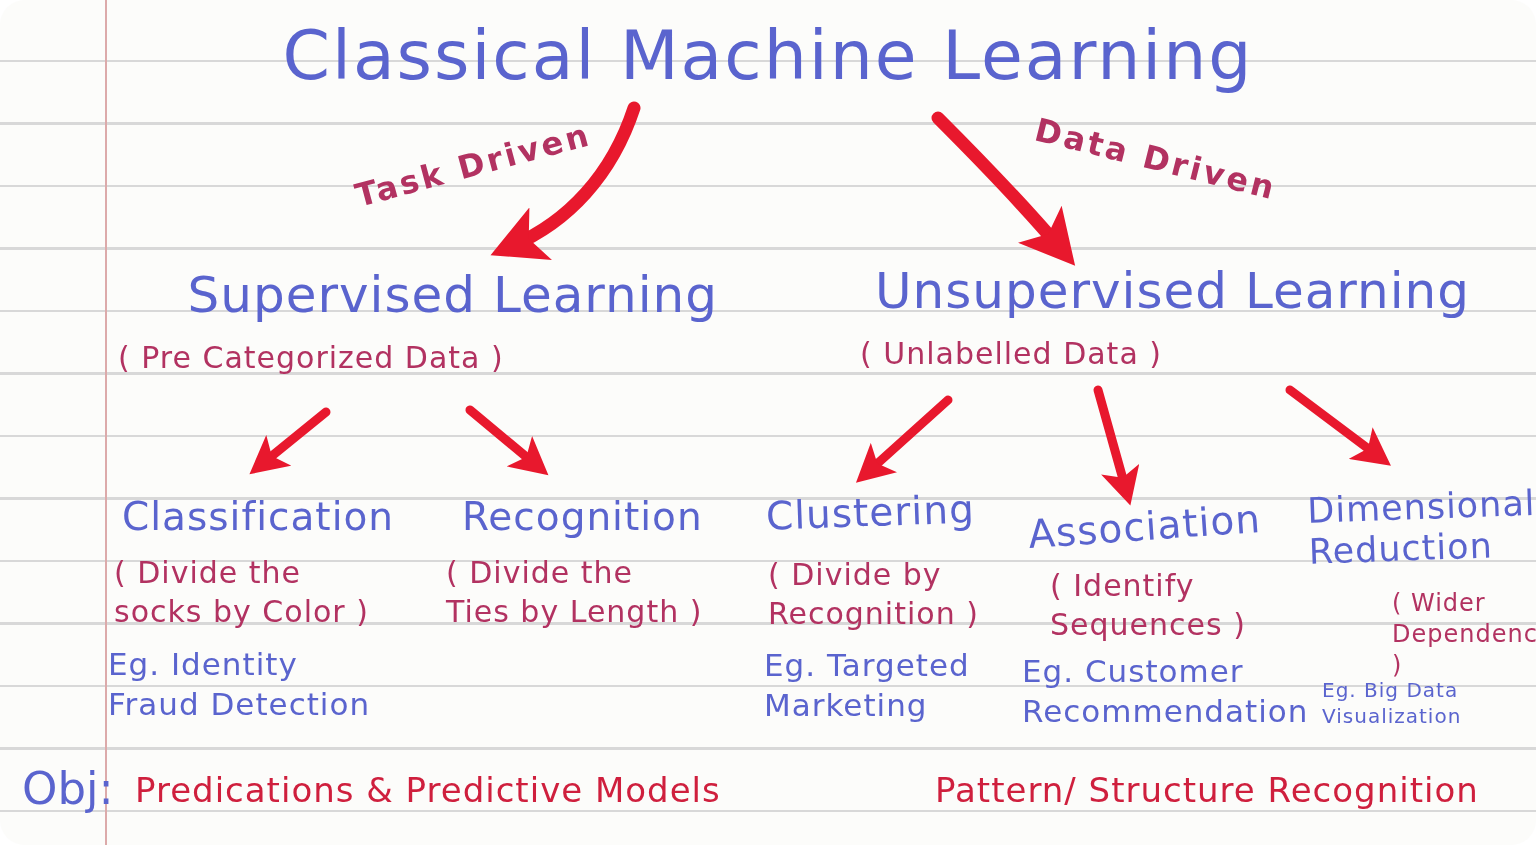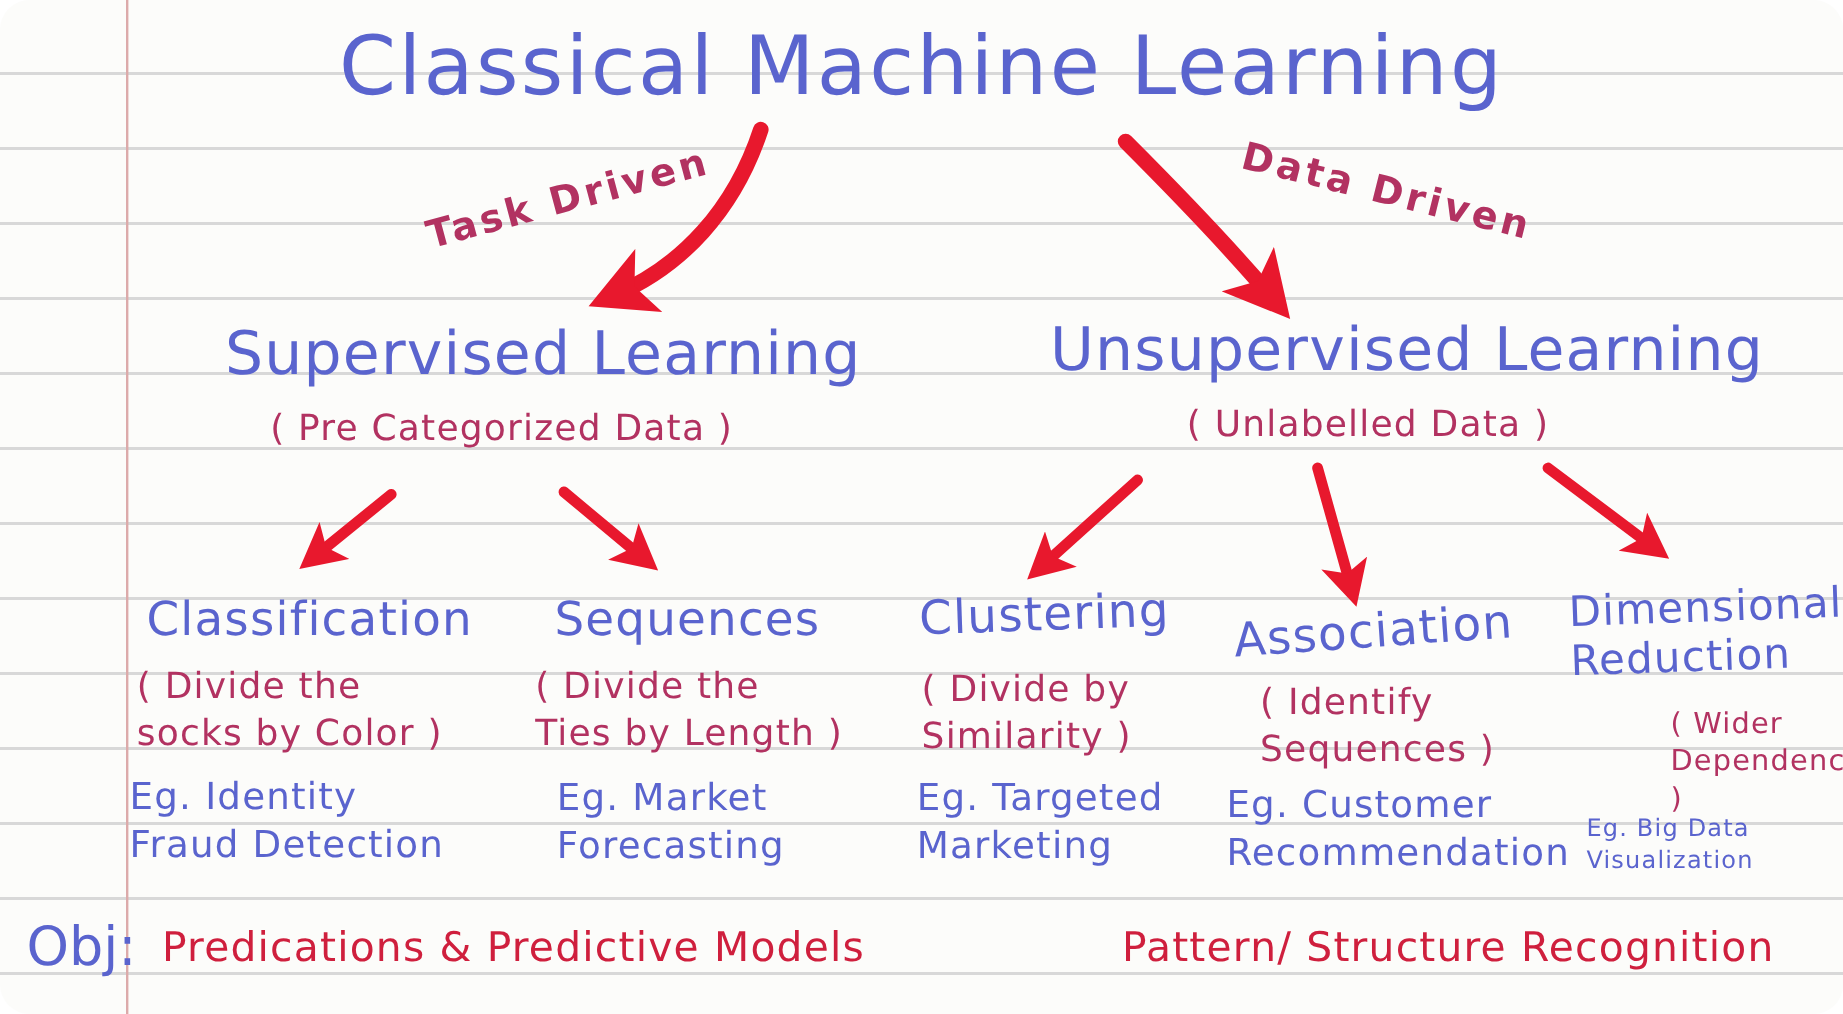--- a/index.html
+++ b/index.html
@@ -31,21 +31,21 @@
   .blue{color:var(--ink-blue);}
   .crimson{color:var(--ink-crimson);}
   .red{color:var(--ink-red);}
 
   .main-title{top:16px;left:0;width:1536px;text-align:center;font-size:68px;letter-spacing:2px;}
   .edge-label{font-size:32px;letter-spacing:3px;font-weight:bold;}
   .edge-left{left:352px;top:146px;transform:rotate(-15deg);}
   .edge-right{left:1032px;top:140px;transform:rotate(14deg);}
 
   .branch-title{font-size:50px;letter-spacing:1px;text-align:right;}
-  .branch-sub{font-size:30px;letter-spacing:1px;text-align:center;}
+  .branch-sub{font-size:30px;letter-spacing:1px;}
   .sup-title{left:118px;top:266px;width:600px;}
   .sup-sub{left:118px;top:340px;width:600px;}
   .unsup-title{left:858px;top:262px;width:612px;}
   .unsup-sub{left:860px;top:336px;width:560px;}
 
   .node-title{font-size:39px;letter-spacing:1px;line-height:1.18;}
   .hint{font-size:30px;line-height:1.3;letter-spacing:1px;}
   .example{font-size:31px;line-height:1.28;letter-spacing:1px;}
 
   .svg-overlay{position:absolute;left:0;top:0;width:1536px;height:845px;}
@@ -83,29 +83,27 @@
 
   <div class="txt blue branch-title unsup-title">Unsupervised Learning</div>
   <div class="txt crimson branch-sub unsup-sub">( Unlabelled Data )</div>
 
   <div class="txt blue node-title" style="left:122px;top:494px;">Classification</div>
   <div class="txt crimson hint" style="left:114px;top:553px;">( Divide the
 socks by Color )</div>
   <div class="txt blue example" style="left:108px;top:645px;">Eg. Identity
 Fraud Detection</div>
 
-  <div class="txt blue node-title" style="left:462px;top:494px;">Sequences</div>
+  <div class="txt blue node-title" style="left:462px;top:494px;">Recognition</div>
   <div class="txt crimson hint" style="left:446px;top:553px;">( Divide the
 Ties by Length )</div>
-  <div class="txt blue example" style="left:464px;top:646px;">Eg. Market
-Forecasting</div>
 
   <div class="txt blue node-title" style="left:766px;top:490px;transform:rotate(-2deg);">Clustering</div>
   <div class="txt crimson hint" style="left:768px;top:555px;">( Divide by
-Similarity )</div>
+Recognition )</div>
   <div class="txt blue example" style="left:764px;top:646px;">Eg. Targeted
 Marketing</div>
 
   <div class="txt blue node-title" style="left:1028px;top:504px;transform:rotate(-4deg);">Association</div>
   <div class="txt crimson hint" style="left:1050px;top:566px;">( Identify
 Sequences )</div>
   <div class="txt blue example" style="left:1022px;top:652px;">Eg. Customer
 Recommendation</div>
 
   <div class="txt blue node-title" style="left:1308px;top:486px;font-size:35px;transform:rotate(-2deg);">Dimensionality

